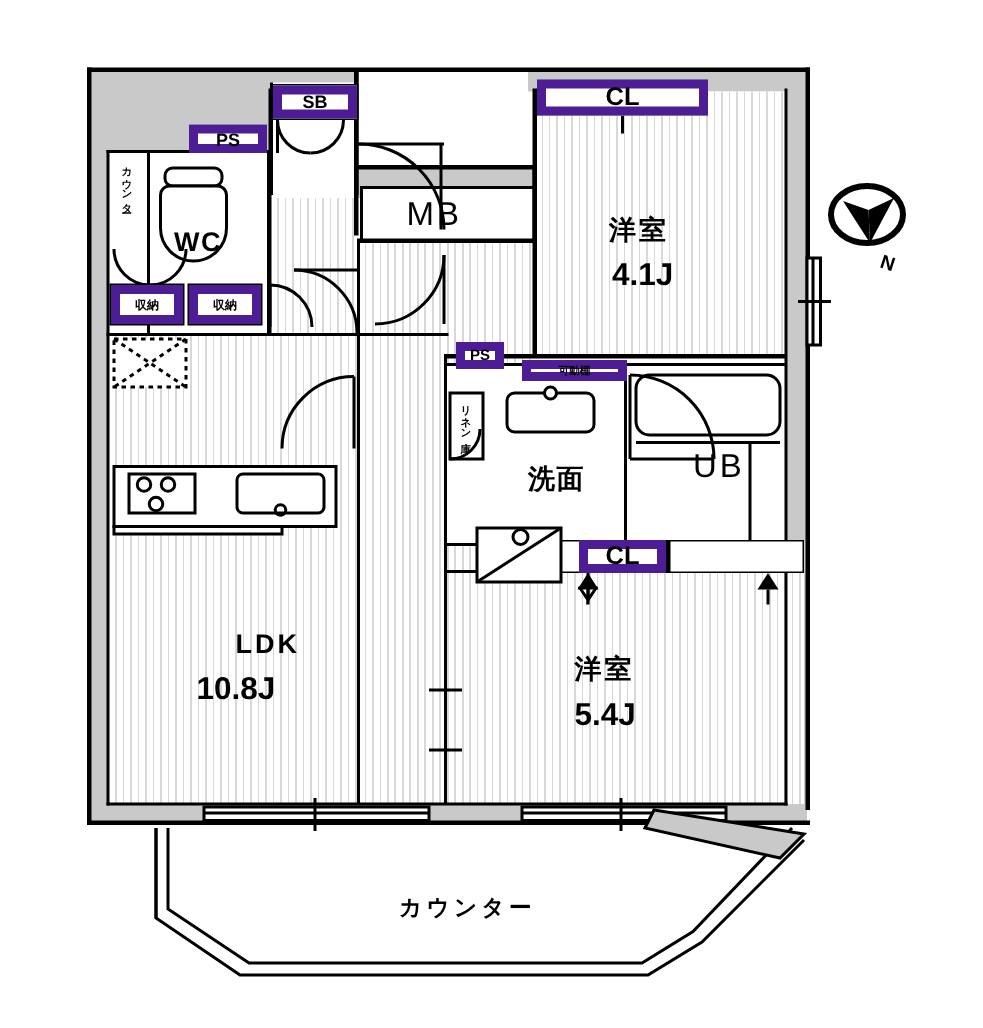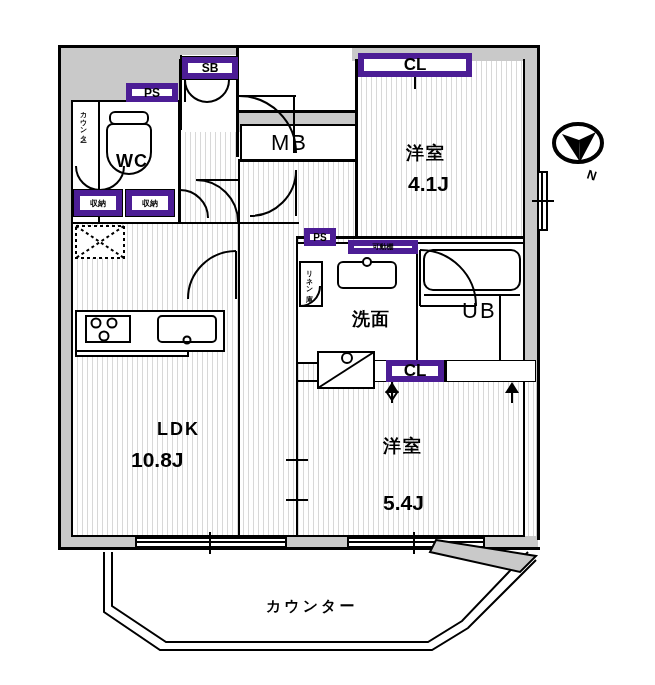--- a/index.html
+++ b/index.html
@@ -263,21 +263,21 @@
 
   <div class="lbl lbl-big" style="left:462px;top:300px;">UB</div>
 
   <div class="lbl lbl-room" style="left:157px;top:420px;">LDK</div>
   <div class="lbl lbl-area" style="left:131px;top:449px;">10.8J</div>
 
   <div class="lbl lbl-room" style="left:406px;top:144px;">洋室</div>
   <div class="lbl lbl-area" style="left:408px;top:173px;">4.1J</div>
 
   <div class="lbl lbl-room" style="left:383px;top:437px;">洋室</div>
-  <div class="lbl lbl-area" style="left:383px;top:492px;">5.4J</div>
+  <div class="lbl lbl-area" style="left:383px;top:466px;">5.4J</div>
 
   <div class="lbl lbl-bal" style="left:266px;top:598px;">カウンター</div>
 
   <svg class="abs" style="left:552px;top:118px;width:56px;height:66px;" viewBox="0 0 56 66">
     <ellipse cx="26" cy="25" rx="24" ry="19" fill="#fff" stroke="#000" stroke-width="4"></ellipse>
     <path d="M28 44 L10 16 L27 22 z" fill="#000"></path>
     <path d="M28 44 L27 22 L44 14 z" fill="#000"></path>
     <text x="34" y="60" font-family="'Liberation Sans',sans-serif" font-size="13" font-weight="bold" fill="#000" transform="rotate(18 34 60)">N</text>
   </svg>
 

